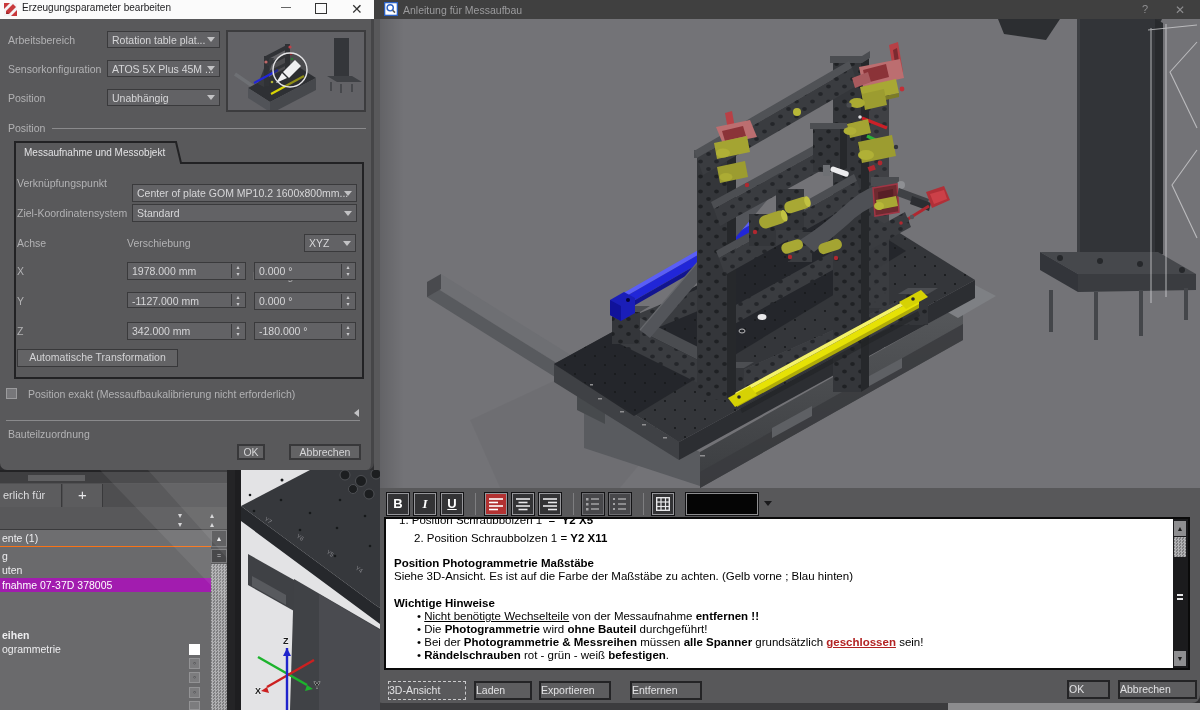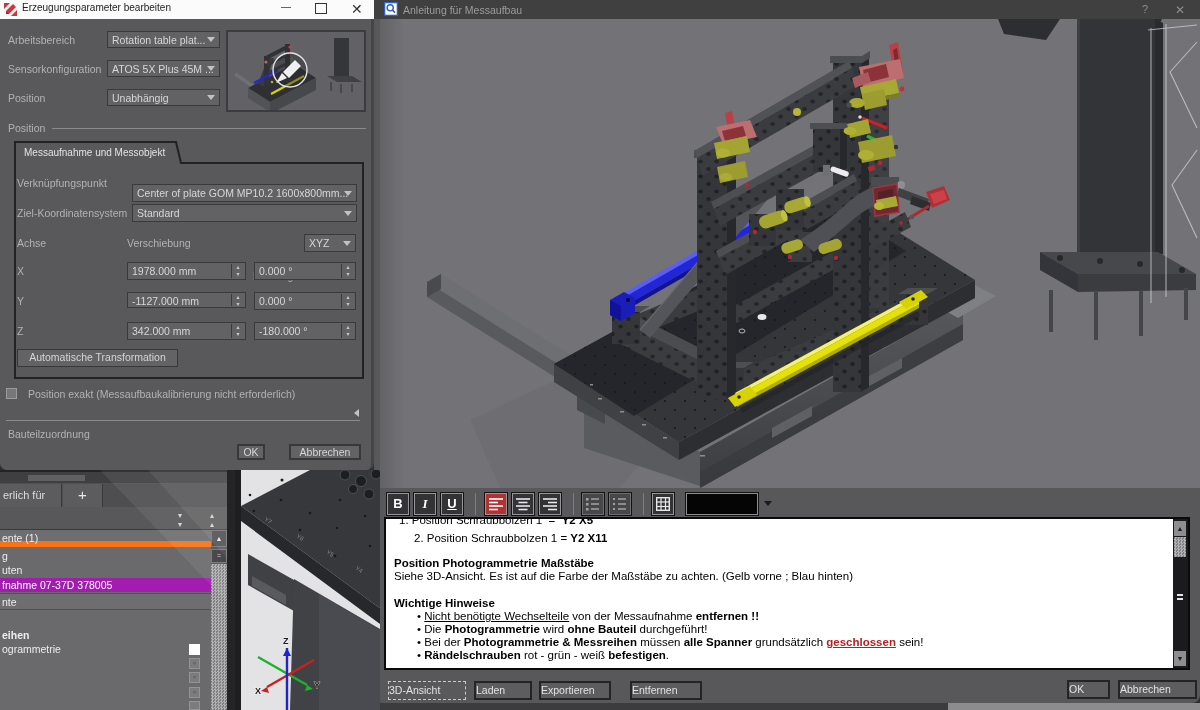--- a/index.html
+++ b/index.html
@@ -389,25 +389,24 @@
 
     <div class="abs" style="left:0;top:14px;width:228px;height:23px;background:#4e4e50;"></div>
     <div class="abs" style="left:0;top:14px;width:62px;height:23px;background:#5c5c5e;border-right:1px solid #39393b;color:#dcdcde;font-size:11px;line-height:23px;padding-left:3px;">erlich für</div>
     <div class="abs" style="left:63px;top:14px;width:40px;height:23px;background:#5c5c5e;border-right:1px solid #39393b;color:#e8e8ea;font-size:15px;line-height:22px;text-align:center;">+</div>
 
     <div class="abs" style="left:0;top:37px;width:228px;height:23px;background:#58585a;border-bottom:1px solid #3a3a3c;"></div>
     <div class="abs" style="left:178px;top:41px;color:#d2d2d4;font-size:8px;letter-spacing:-2px;">▾<br>▾</div>
     <div class="abs" style="left:210px;top:41px;color:#d2d2d4;font-size:8px;letter-spacing:-2px;">▴<br>▴</div>
 
     <div class="abs" style="left:0;top:60px;width:211px;height:180px;background:#6a6a6c;"></div>
-    <div class="prow" style="top:60px;height:17px;line-height:17px;background:#6e6e70;border-bottom:6px solid #f97316;">ente (1)</div>
+    <div class="prow" style="top:60px;height:17px;line-height:17px;background:#6e6e70;border-bottom:1px solid #f97316;">ente (1)</div>
     <div class="prow" style="top:79px;">g</div>
     <div class="prow" style="top:93px;">uten</div>
     <div class="prow" style="top:108px;background:#a21caf;color:#fff;">fnahme 07-37D 378005</div>
-    <div class="prow" style="top:123px;height:17px;line-height:17px;background:#6e6e70;border-top:1px solid #515153;border-bottom:1px solid #515153;">nte</div>
     <div class="prow" style="top:158px;font-weight:bold;">eihen</div>
     <div class="prow" style="top:172px;">ogrammetrie</div>
 
     <div class="abs" style="left:189px;top:174px;width:11px;height:11px;background:#fff;"></div>
     <div class="abs" style="left:189px;top:188px;width:11px;height:11px;background:#7c7c7e;border:1px solid #939395;color:#3e3e40;font-size:9px;line-height:9px;text-align:center;">◦</div>
     <div class="abs" style="left:189px;top:202px;width:11px;height:11px;background:#7c7c7e;border:1px solid #939395;color:#3e3e40;font-size:9px;line-height:9px;text-align:center;">◦</div>
     <div class="abs" style="left:189px;top:217px;width:11px;height:11px;background:#7c7c7e;border:1px solid #939395;color:#3e3e40;font-size:9px;line-height:9px;text-align:center;">◦</div>
     <div class="abs" style="left:189px;top:231px;width:11px;height:9px;background:#7c7c7e;border:1px solid #939395;"></div>
 
     <div class="abs" style="left:211px;top:60px;width:16px;height:17px;background:#4a4a4c;border:1px solid #737375;color:#e8e8ea;font-size:7px;text-align:center;line-height:15px;">▲</div>

